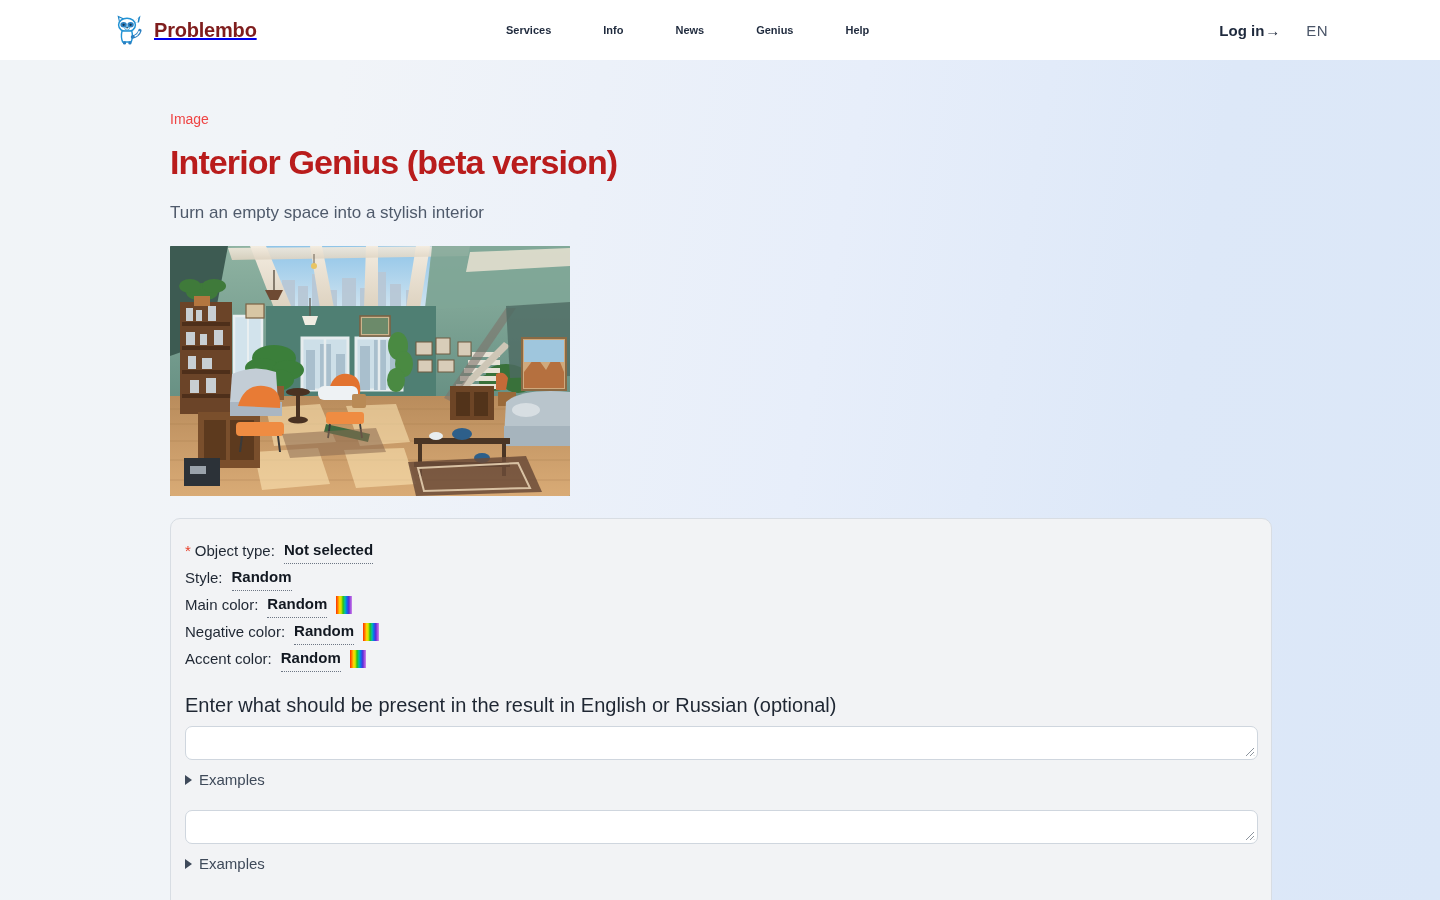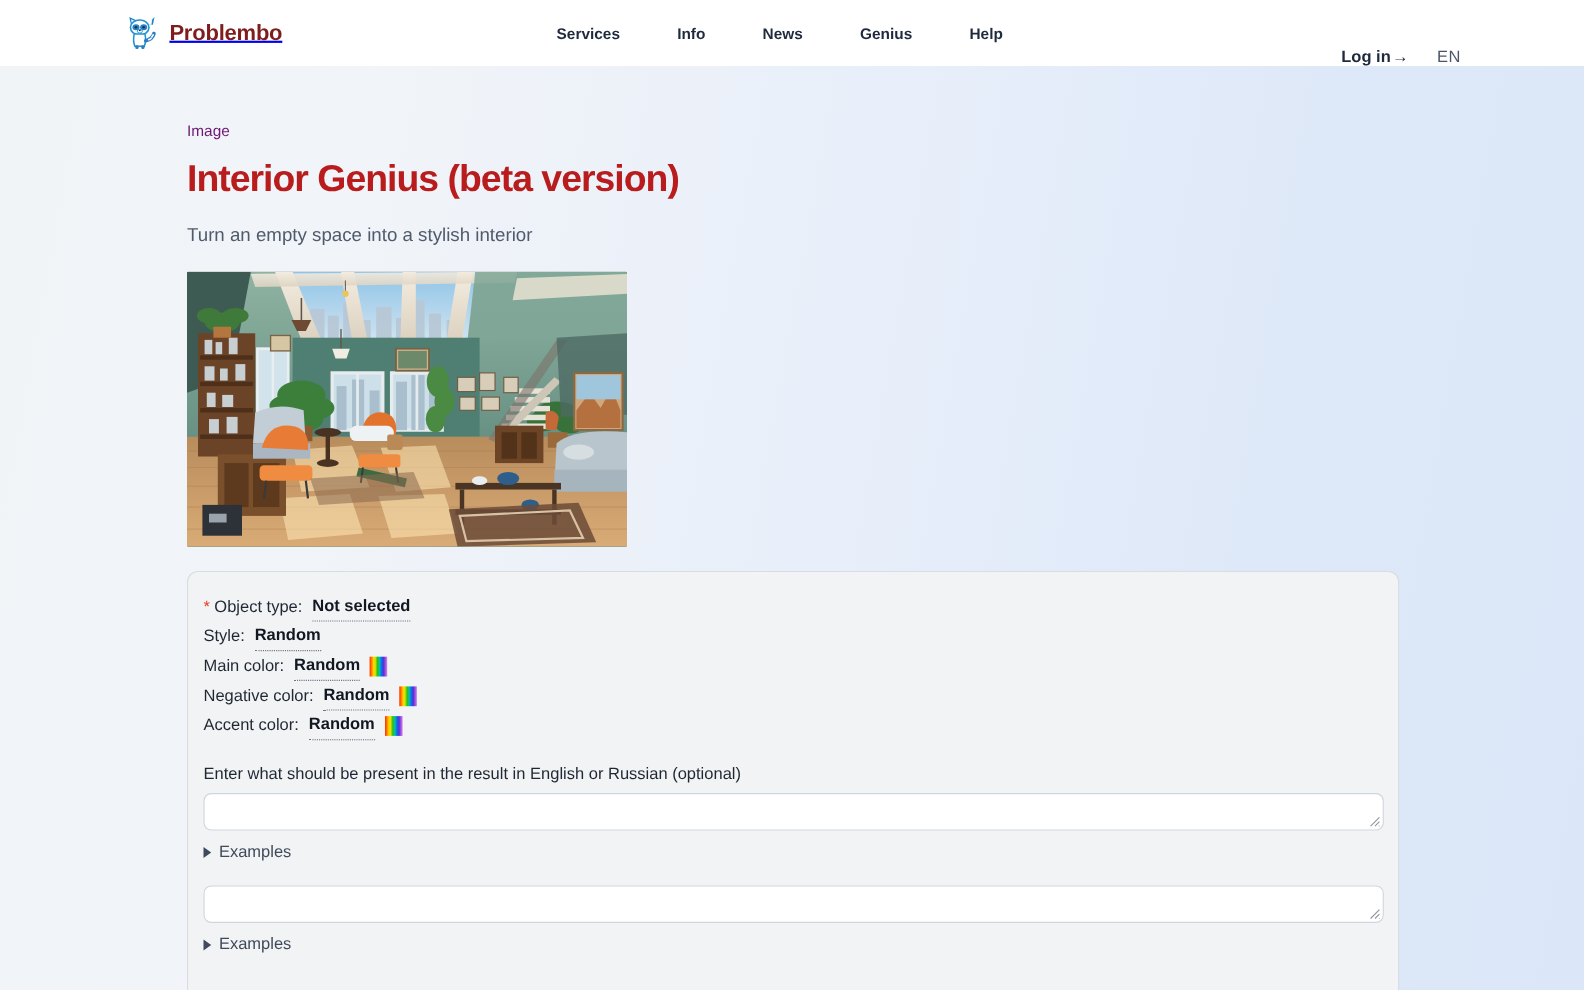--- a/index.html
+++ b/index.html
@@ -45,38 +45,38 @@
   .main-nav {
     position: absolute;
     left: 506px;
     top: 0;
     height: 60px;
     display: flex;
     align-items: center;
     gap: 0;
   }
   .nav-link {
-    font-size: 14px;
+    font-size: 11px;
     font-weight: 600;
     color: #1f2a3d;
     text-decoration: none;
     padding: 0 0;
     margin-right: 52px;
     cursor: pointer;
     white-space: nowrap;
   }
   .nav-link:last-child { margin-right: 0; }
 
   .header-right {
     position: absolute;
     right: 112px;
     top: 0;
     height: 60px;
     display: flex;
-    align-items: flex-end;
+    align-items: center;
     gap: 26px;
   }
   .login-link {
     font-size: 15px;
     font-weight: 700;
     color: #1f2a3d;
     text-decoration: none;
     cursor: pointer;
     display: inline-flex;
     align-items: center;
@@ -92,21 +92,21 @@
     letter-spacing: 0.4px;
   }
 
   
   .content {
     position: relative;
     padding: 0 0 0 170px;
   }
   .breadcrumb {
     font-size: 14px;
-    color: #701a75;
+    color: #ef4444;
     text-decoration: none;
     display: inline-block;
     margin-top: 51px;
     cursor: pointer;
   }
   .page-title {
     font-size: 34px;
     font-weight: 800;
     letter-spacing: -0.9px;
     color: #b91c1c;
@@ -177,21 +177,21 @@
       #ff2d00 0%, #ff7a00 11%, #ffd000 22%, #d6e900 32%,
       #2fbd14 44%, #00c2a8 56%, #0b6bef 68%, #5a2ed6 80%,
       #a34fe0 90%, #c98ae8 100%);
     vertical-align: middle;
     cursor: pointer;
     flex: 0 0 auto;
   }
 
   .field-block { margin-top: 22px; }
   .field-label {
-    font-size: 15px;
+    font-size: 20px;
     color: #1f2733;
     margin: 0 0 9px 0;
     font-weight: 400;
   }
   .field-input {
     display: block;
     width: 1073px;
     height: 34px;
     background: #ffffff;
     border: 1px solid #cfd6de;

